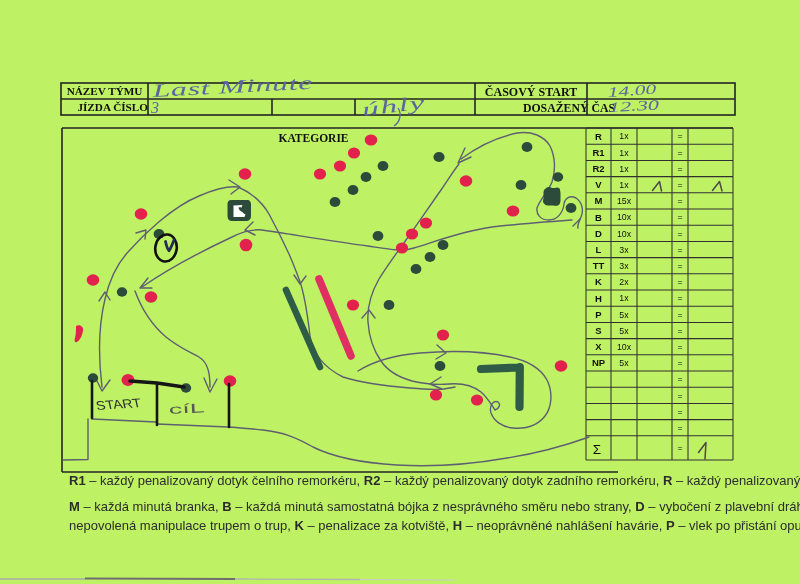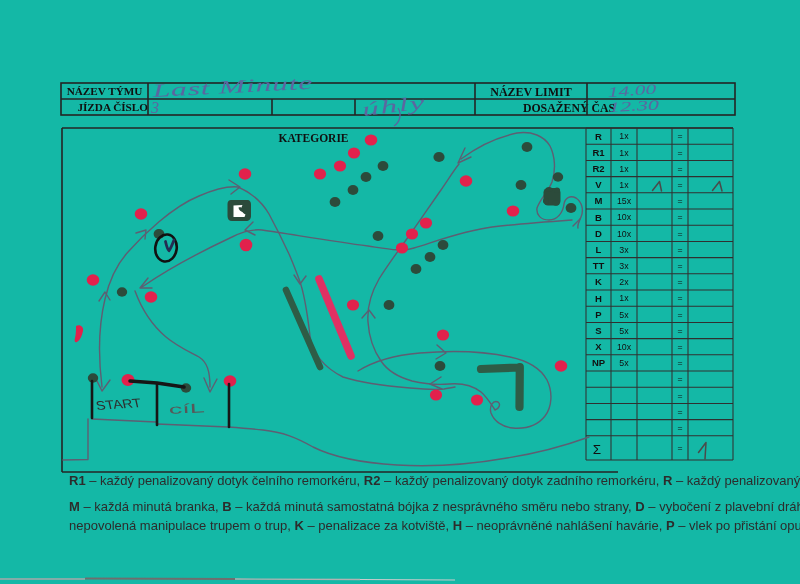--- a/index.html
+++ b/index.html
@@ -1,30 +1,30 @@
 <!DOCTYPE html>
 <html><head>
 <meta charset="utf-8">
 <style>
   html,body{margin:0;padding:0;background:#ffffff;}
-  #page{position:relative;width:800px;height:584px;background:#14b8a6;overflow:hidden;
+  #page{position:relative;width:800px;height:584px;background:#bef264;overflow:hidden;
         font-family:"Liberation Sans", sans-serif;}
   .hdr{position:absolute;font-family:"Liberation Serif", serif;font-weight:bold;color:#101010;
        white-space:nowrap;}
   .foot{position:absolute;left:69px;width:672px;font-size:13px;line-height:8.7px;color:#2c2c2c;
         white-space:nowrap;letter-spacing:0px;}
 </style>
 </head>
 <body>
 <div id="page">
 
 <div class="hdr" style="left:61px;top:85px;width:87px;text-align:center;font-size:11.2px;">NÁZEV TÝMU</div>
 <div class="hdr" style="left:61px;top:101px;width:87px;text-align:right;font-size:11.2px;">JÍZDA ČÍSLO</div>
 <div class="hdr" style="left:272px;top:100.5px;width:83px;text-align:center;font-size:11.5px;margin-top:31px;">KATEGORIE</div>
-<div class="hdr" style="left:475px;top:84.5px;width:112px;text-align:center;font-size:12px;">NÁZEV LIMIT</div>
+<div class="hdr" style="left:475px;top:84.5px;width:112px;text-align:center;font-size:12px;">ČASOVÝ START</div>
 <div class="hdr" style="left:475px;top:100.5px;width:96px;text-align:right;font-size:11.8px;padding-left:44px;">DOSAŽENÝ ČAS</div>
 
 <div class="foot" style="top:476.5px;"><b>R1</b> – každý penalizovaný dotyk čelního remorkéru, <b>R2</b> – každý penalizovaný dotyk zadního remorkéru, <b>R</b> – každý penalizovaný dotyk volného remorkéru, <b>V</b> - každý penalizovaný dotyk vleku,</div>
 <div class="foot" style="top:495px;margin-top:8px;"><b>M</b> – každá minutá branka, <b>B</b> – každá minutá samostatná bójka z nesprávného směru nebo strany, <b>D</b> – vybočení z plavební dráhy nebo kanálu, <b>L</b> – rozpojení / rozvázání vlečného lana, <b>TT</b> – každá</div>
 <div class="foot" style="top:522px;">nepovolená manipulace trupem o trup, <b>K</b> – penalizace za kotviště, <b>H</b> – neoprávněné nahlášení havárie, <b>P</b> – vlek po přistání opustil vyznačený prostor, <b>S</b> – překročení časového limitu při startu,</div>
 
 <svg id="art" width="800" height="584" viewBox="0 0 800 584" style="position:absolute;left:0;top:0;">
 
 <g stroke="#242424" stroke-width="1.6" fill="none">
 

